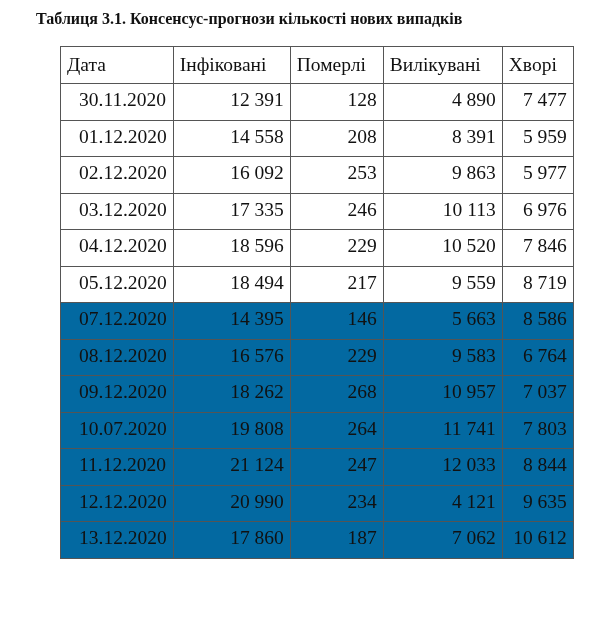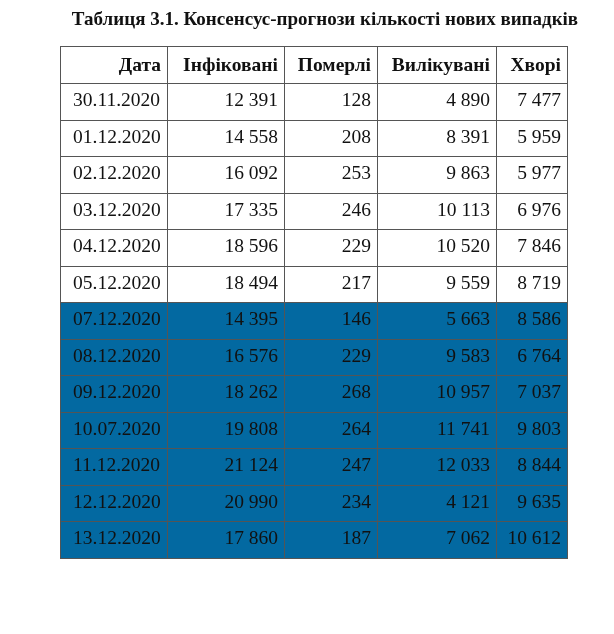--- a/index.html
+++ b/index.html
@@ -14,49 +14,48 @@
       overflow: hidden;
       font-family: "Liberation Serif", "DejaVu Serif", serif;
       color: #111111;
     }
     .caption {
       position: absolute;
       left: 36px;
       top: 6px;
       width: 578px;
       font-weight: bold;
-      font-size: 19px;
+      font-size: 16px;
       line-height: 26px;
       white-space: nowrap;
       letter-spacing: 0px;
-      text-align: center;
     }
     table.data {
       position: absolute;
       left: 60px;
       top: 46px;
       border-collapse: collapse;
       font-size: 19.5px;
     }
     table.data th, table.data td {
       border: 1.5px solid #555555;
       height: 35.5px;
       padding: 0 6px 0 6px;
       vertical-align: top;
       line-height: 32px;
       white-space: nowrap;
     }
     table.data th {
-      font-weight: bold;
-      text-align: right;
+      font-weight: normal;
+      text-align: left;
       height: 36px;
       line-height: 36px;
     }
     table.data td.num { text-align: right; }
-    table.data td.date { text-align: left; padding-left: 12px; }
+    table.data td.date { text-align: left; padding-left: 18px; }
     .c0 { width: 94px; }
     .c1 { width: 104px; }
     .c2 { width: 80px; margin-top: 12px; }
     .c3 { width: 106px; }
     .c4 { width: 58px; }
     tr.shaded td { background: #0369a1; }
   </style>
 </head>
 <body>
 
@@ -134,21 +133,21 @@
       <td class="num">18 262</td>
       <td class="num">268</td>
       <td class="num">10 957</td>
       <td class="num">7 037</td>
     </tr>
     <tr class="shaded">
       <td class="date">10.07.2020</td>
       <td class="num">19 808</td>
       <td class="num">264</td>
       <td class="num">11 741</td>
-      <td class="num">9 803</td>
+      <td class="num">7 803</td>
     </tr>
     <tr class="shaded">
       <td class="date">11.12.2020</td>
       <td class="num">21 124</td>
       <td class="num">247</td>
       <td class="num">12 033</td>
       <td class="num">8 844</td>
     </tr>
     <tr class="shaded">
       <td class="date">12.12.2020</td>

